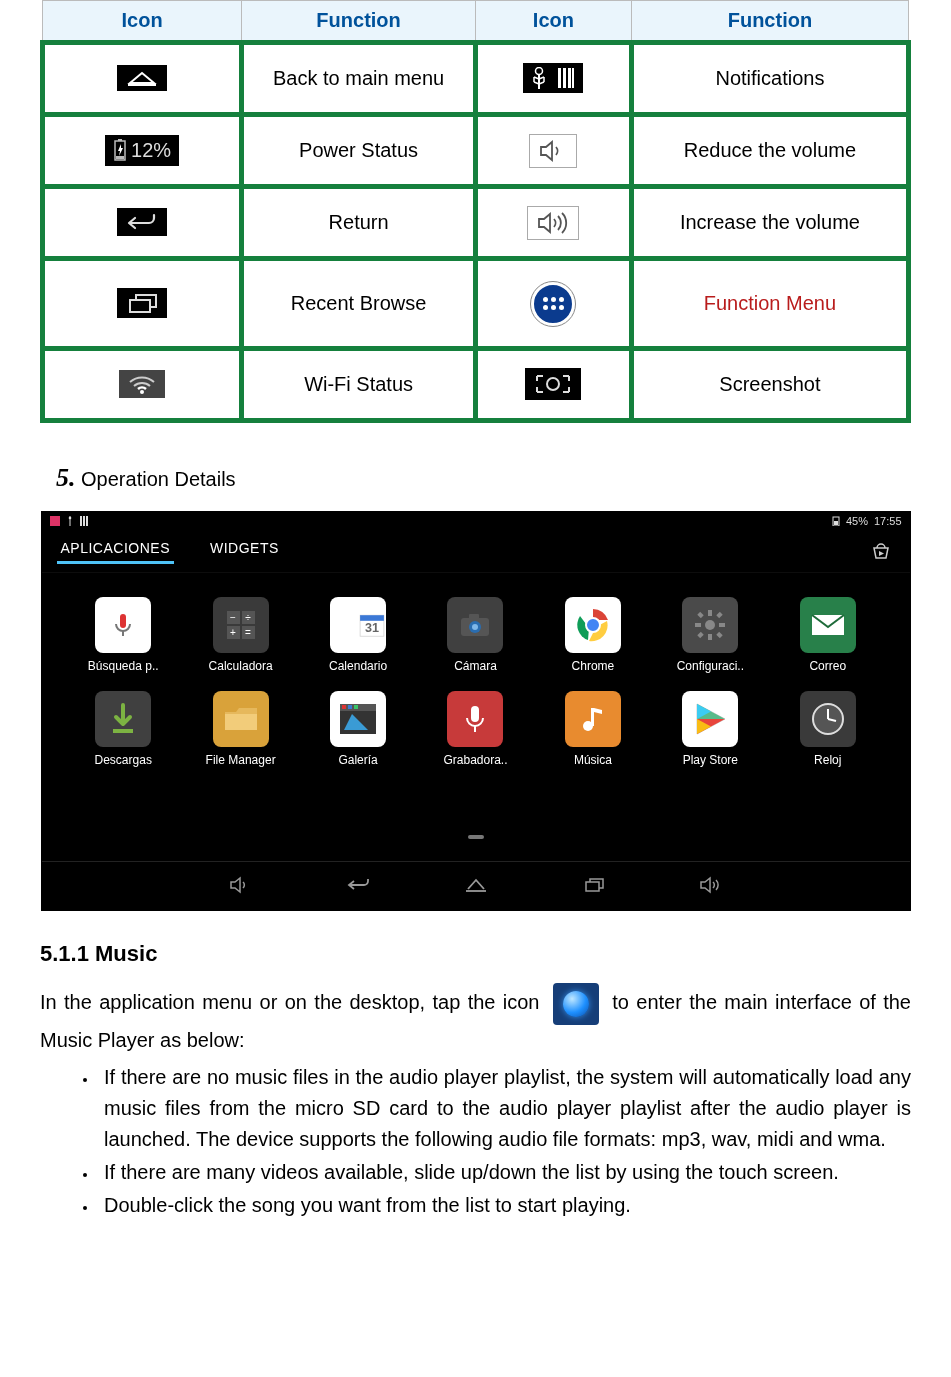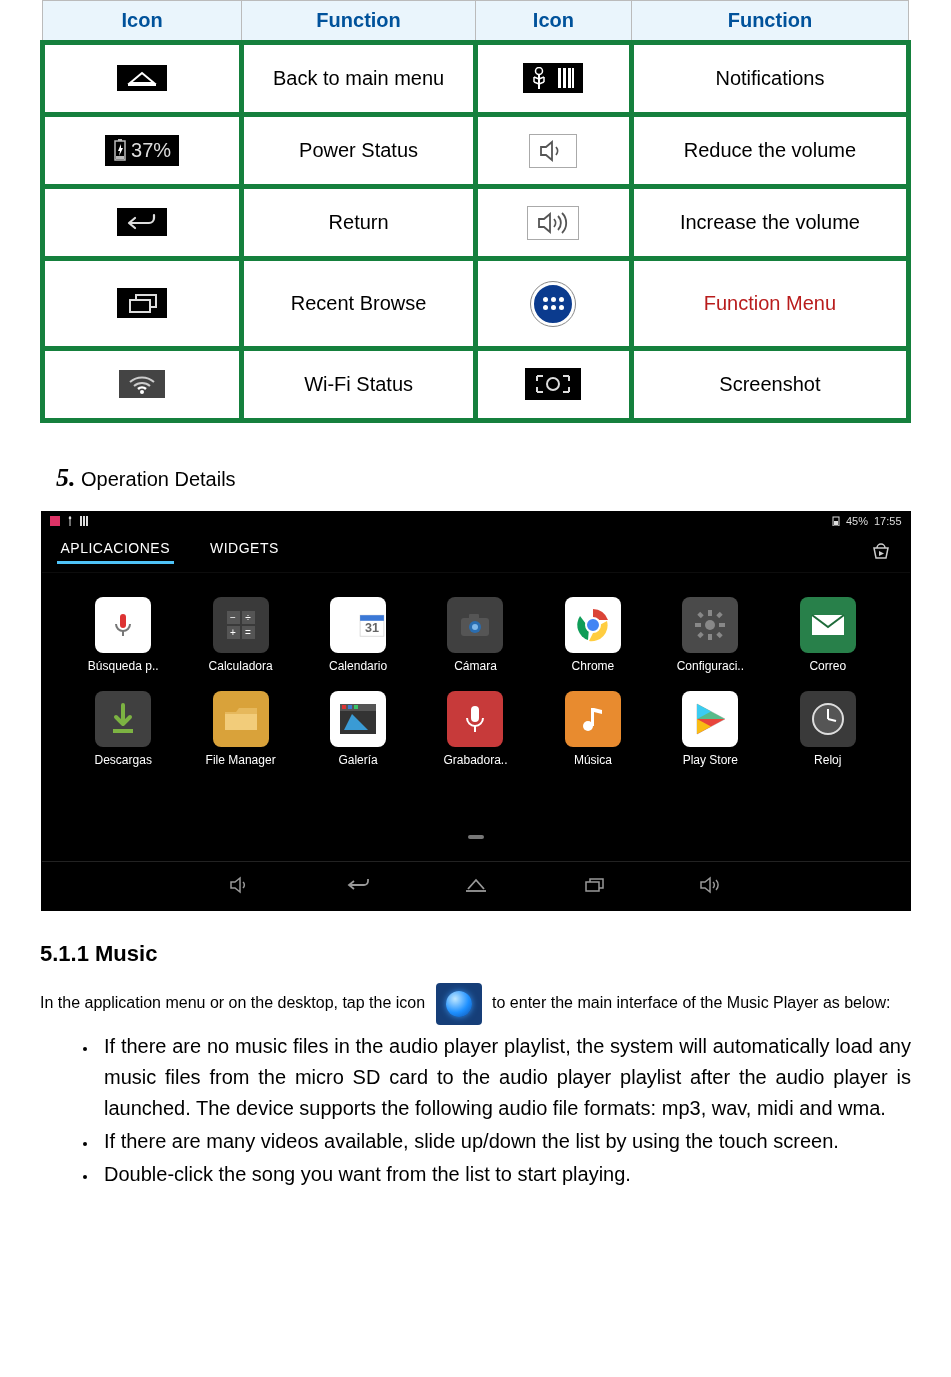--- a/index.html
+++ b/index.html
@@ -47,21 +47,21 @@
   .app .lbl { text-align: center; white-space: nowrap; max-width: 100%; overflow: hidden; text-overflow: ellipsis; }
 
   .page-dots { text-align: center; padding: 8px 0 18px 0; }
   .page-dots .bar { display: inline-block; width: 16px; height: 4px; background: #777; border-radius: 2px; }
 
   .navbar { display: flex; justify-content: center; align-items: center; gap: 90px; padding: 12px 0 14px 0; border-top: 1px solid #222; color: #999; }
   .navbar .nbtn { width: 28px; height: 22px; display: flex; align-items: center; justify-content: center; }
 
   
   .music-head { margin: 30px 0 16px 0; font-weight: bold; font-size: 22px; }
-  .para { font-size: 16px; line-height: 1.55; text-align: justify; }
+  .para { font-size: 20px; line-height: 1.55; text-align: justify; }
   .inline-icon { display: inline-block; vertical-align: middle; width: 46px; height: 42px; background: #163e78; border-radius: 4px; position: relative; margin: 0 6px; }
   .inline-icon::after { content: ""; position: absolute; left: 50%; top: 50%; width: 26px; height: 26px; background: radial-gradient(circle at 35% 30%, #bfe7ff, #1e90ff 55%, #0b4da8); border-radius: 50%; transform: translate(-50%, -50%); box-shadow: 0 0 6px rgba(60,160,255,0.8); }
 
   ul.bullets { list-style: disc; padding-left: 58px; margin-top: 6px; }
   ul.bullets li { font-size: 20px; line-height: 1.55; text-align: justify; padding-left: 6px; margin-bottom: 2px; }
   ul.bullets li::marker { font-size: 14px; }
 </style>
 </head>
 <body>
 
@@ -112,21 +112,21 @@
     </tr>
 
     <tr>
       <td><span class="ic-box black-bg" style="gap:4px;font-size:20px">
         <svg width="14" height="22" viewBox="0 0 14 22">
                 <rect x="5" y="0" width="4" height="2" fill="#bbb"></rect>
                 <rect x="2" y="2" width="10" height="19" fill="none" stroke="#bbb" stroke-width="1.5"></rect>
                 <rect x="3" y="17" width="8" height="3" fill="#bbb"></rect>
                 <polygon points="8,5 5,12 7,12 6,17 10,9 8,9" fill="#fff"></polygon>
               </svg>
-        <span style="color:#ddd">37%</span>
+        <span style="color:#ddd">12%</span>
       </span></td>
       <td>Power Status</td>
       <td><span class="ic-box white-bd">
         <svg width="30" height="24" viewBox="0 0 30 24">
                 <path d="M3 8 L8 8 L14 3 L14 21 L8 16 L3 16 Z" fill="none" stroke="#555" stroke-width="1.8"></path>
                 <path d="M18 8 A 6 6 0 0 1 18 16" fill="none" stroke="#555" stroke-width="1.8"></path>
               </svg>
       </span></td>
       <td>Reduce the volume</td>
     </tr>

